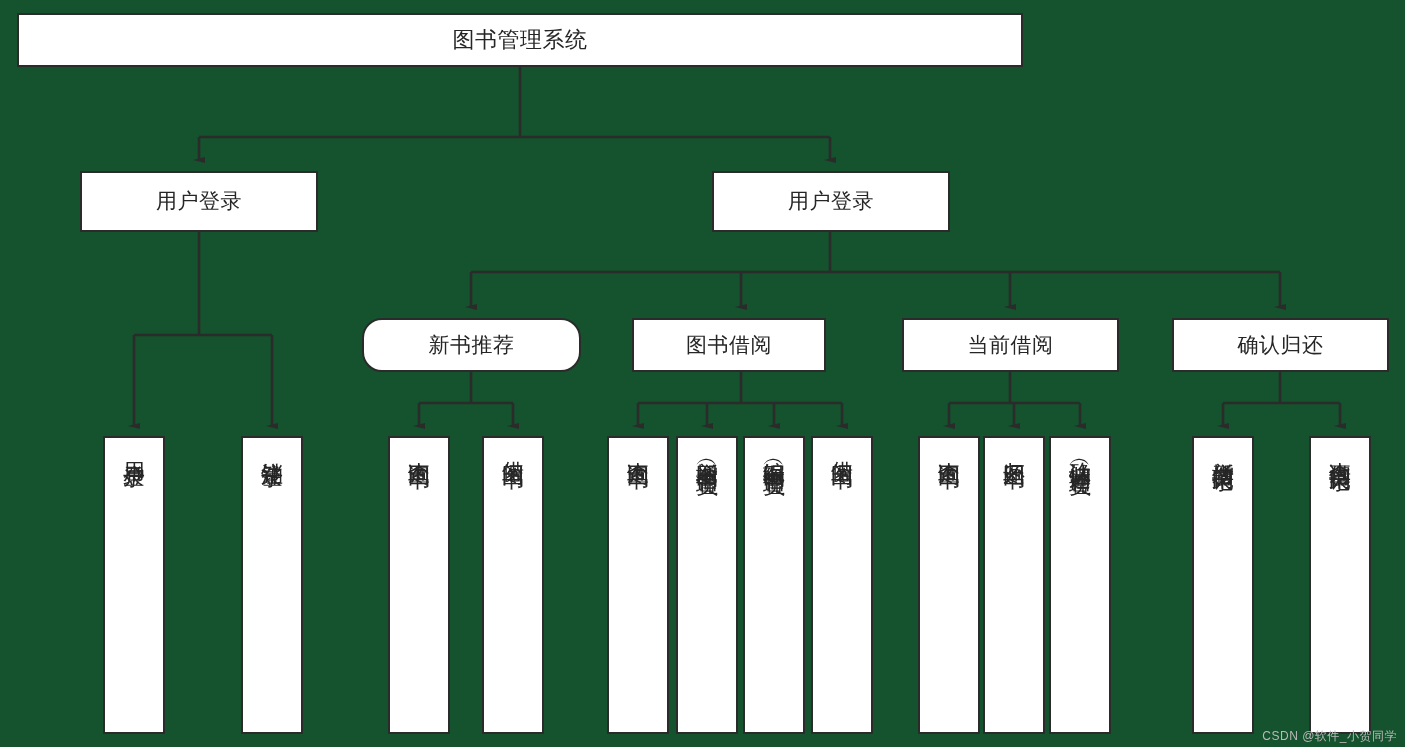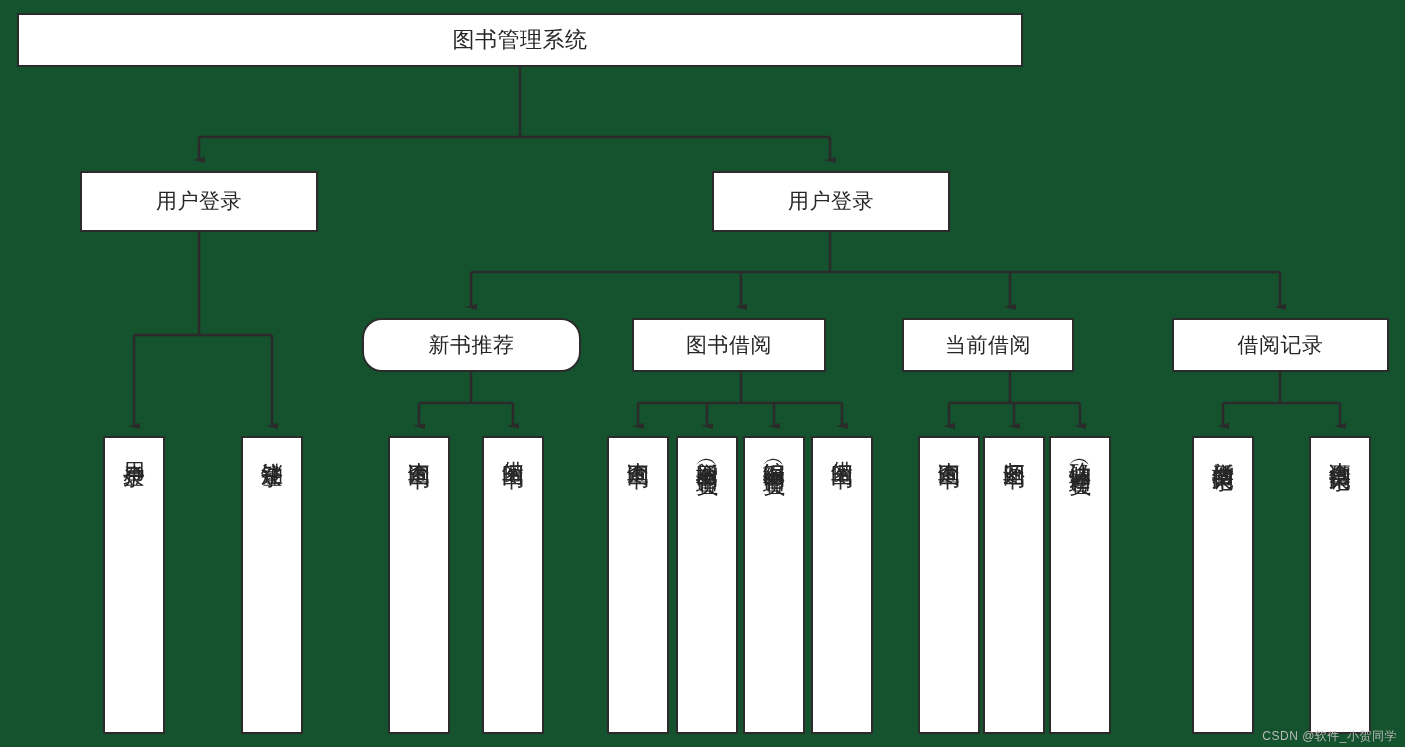--- a/index.html
+++ b/index.html
@@ -142,25 +142,25 @@
   <div class="node horiz" style="left:712px; top:171px; width:238px; height:61px;">
     <span class="label">用户登录</span>
   </div>
 
   <div class="node horiz" style="left:362px; top:318px; width:219px; height:54px;border-radius:20px;">
     <span class="label">新书推荐</span>
   </div>
   <div class="node horiz" style="left:632px; top:318px; width:194px; height:54px;">
     <span class="label">图书借阅</span>
   </div>
-  <div class="node horiz" style="left:902px; top:318px; width:172px; height:54px;">
+  <div class="node horiz" style="left:902px; top:318px; width:217px; height:54px;">
     <span class="label">当前借阅</span>
   </div>
   <div class="node horiz" style="left:1172px; top:318px; width:217px; height:54px;">
-    <span class="label">借阅记录</span>
+    <span class="label">确认归还</span>
   </div>
 
   <div class="node vert" style="left:103px; top:436px; width:62px; height:298px;">
     <span class="label">用户登录</span>
   </div>
   <div class="node vert" style="left:241px; top:436px; width:62px; height:298px;">
     <span class="label">注销登录</span>
   </div>
 
   <div class="node vert" style="left:388px; top:436px; width:62px; height:298px;">

